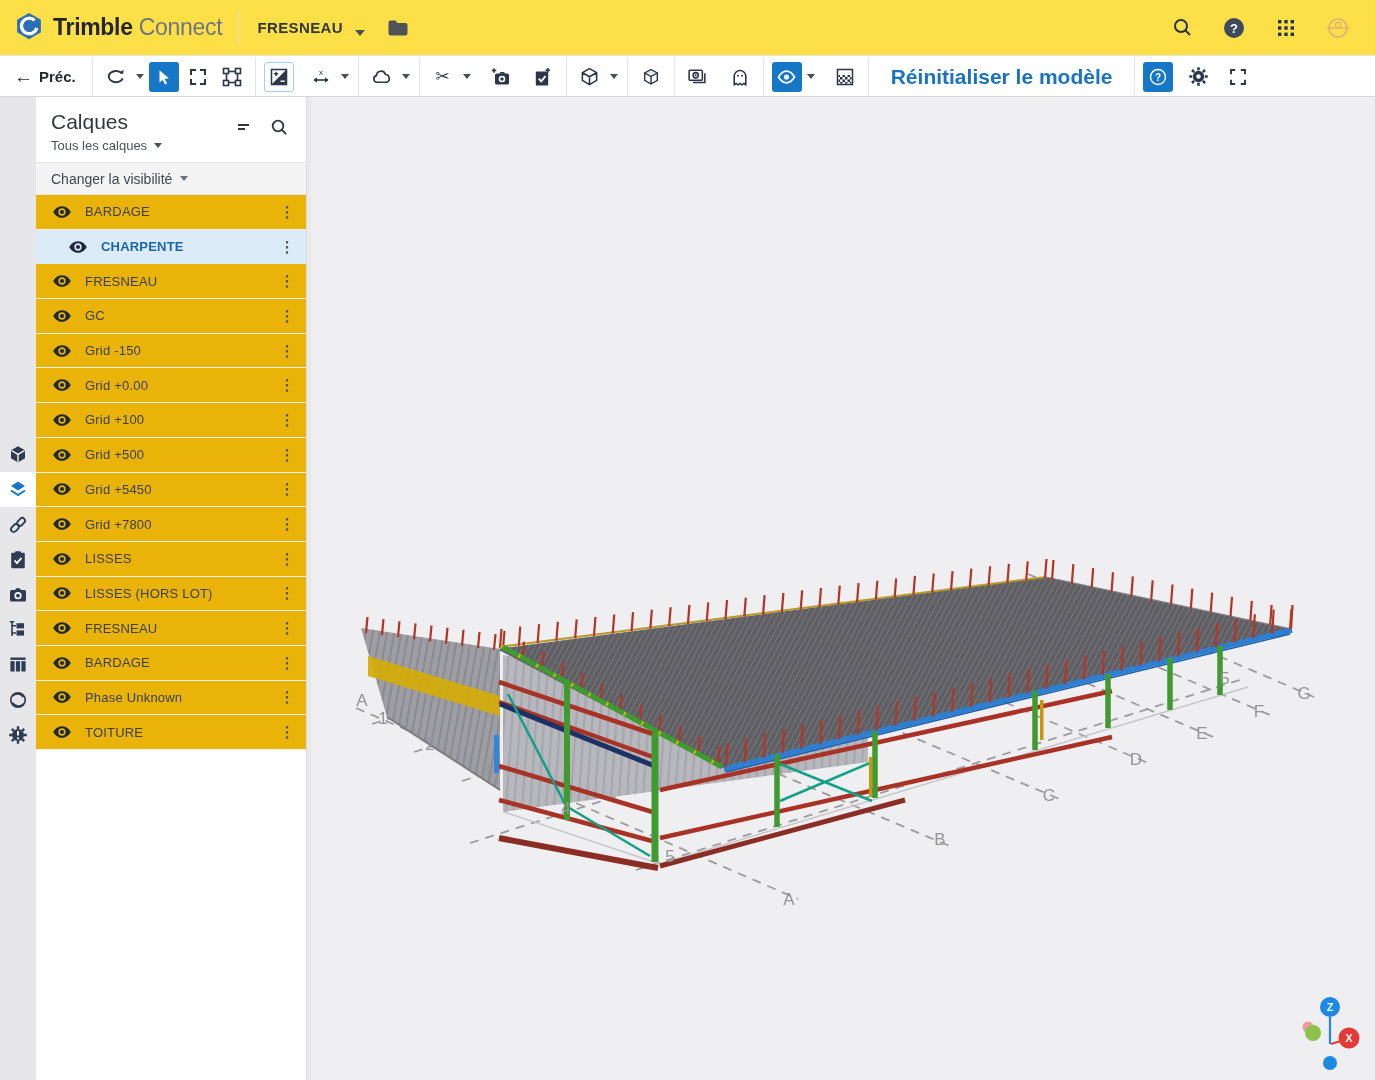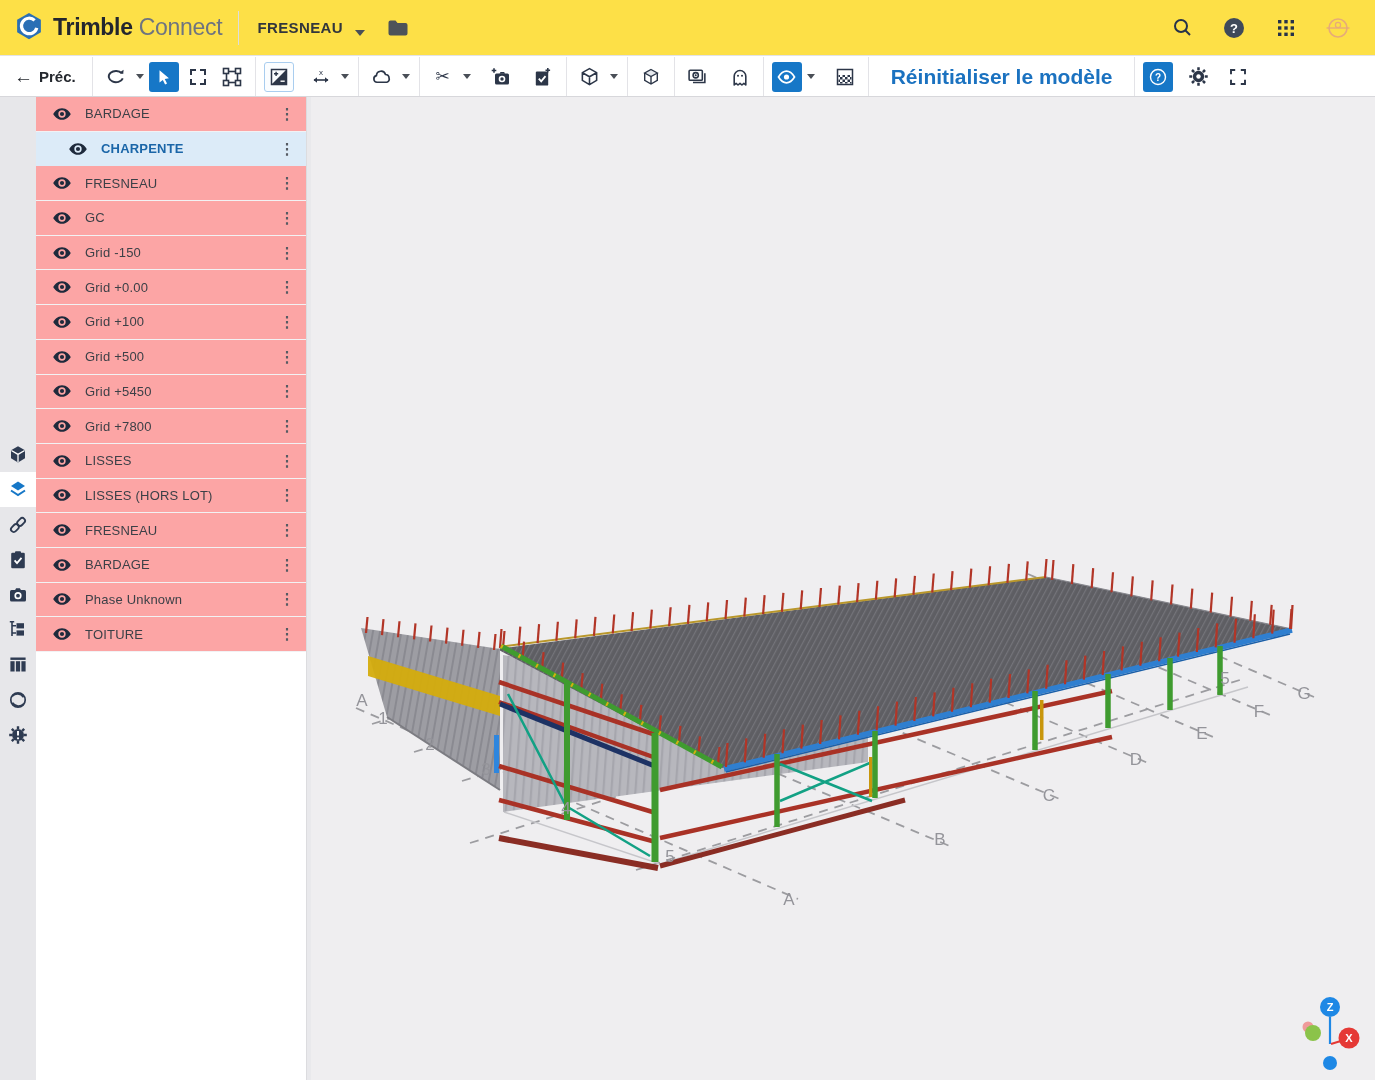--- a/index.html
+++ b/index.html
@@ -51,21 +51,21 @@
   .panel-head { padding:13px 16px 9px 15px; }
   .panel-title-row { display:flex; align-items:flex-start; }
   .panel-title { font-size:21px; color:#33363c; font-weight:400; }
   .panel-head-icons { margin-left:auto; display:flex; gap:13px; padding-top:6px; }
   .ph-icon { width:22px; height:22px; display:flex; align-items:center; justify-content:center; cursor:pointer; color:#33363c; }
   .panel-scope { margin-top:4px; display:flex; align-items:center; gap:7px; font-size:13px; color:#4b4f56; cursor:pointer; }
   .vis-bar { height:33px; background:#f4f4f5; border-top:1px solid #e7e7e9; border-bottom:1px solid #e7e7e9;
              display:flex; align-items:center; gap:8px; padding:0 15px; font-size:14px; color:#42464d; cursor:pointer; }
   .layers-list { }
   .lrow { height:34.7px; display:flex; align-items:center; padding:0 10px 0 15px; border-bottom:1px solid #f2f2f4;
-          cursor:pointer; background:#fca5a5; }
+          cursor:pointer; background:#eab308; }
   .lrow.selected { background:#dcebf8; border-bottom-color:#dcebf8;padding-left:31px; }
   .leye { width:22px; height:22px; color:#1e2a3c; display:flex; align-items:center; justify-content:center; }
   .llabel { margin-left:12px; font-size:13px; color:#3c4047; letter-spacing:.2px; }
   .lrow.selected .llabel { color:#1b66a8; font-weight:700; }
   .ldots { margin-left:auto; color:#565b63; font-size:15px; font-weight:700; width:18px; text-align:center; }
   .panel-divider { position:absolute; left:306px; top:97px; width:5px; height:983px; background:#e9e9ec;
                    border-left:1px solid #dcdcdf; z-index:19; }
 
   
   .viewport { position:absolute; left:311px; top:97px; width:1064px; height:983px; background:#efeef0; z-index:1; }
@@ -396,20 +396,48 @@
       <g stroke="currentColor" stroke-width="2.4">
         <path d="M10 1.2 V4 M10 16 V18.8 M1.2 10 H4 M16 10 H18.8 M3.8 3.8 L5.8 5.8 M14.2 14.2 L16.2 16.2 M16.2 3.8 L14.2 5.8 M5.8 14.2 L3.8 16.2"></path>
       </g>
       <path d="M10 6 v4.4" stroke="#fff" stroke-width="1.9"></path>
       <circle cx="10" cy="13.3" r="1.1" fill="#fff"></circle>
     </svg>
   </div>
 </div>
 
 <div class="panel">
+  <div class="panel-head">
+    <div class="panel-title-row">
+      <div>
+        <div class="panel-title">Calques</div>
+        <div class="panel-scope">
+          <span>Tous les calques</span>
+          <span class="caret sm"></span>
+        </div>
+      </div>
+      <div class="panel-head-icons">
+        <span class="ph-icon">
+          <svg width="18" height="18" viewBox="0 0 18 18">
+            <path d="M3 7 h11 M3 11 h7" stroke="#33363c" stroke-width="1.8" fill="none"></path>
+          </svg>
+        </span>
+        <span class="ph-icon">
+          <svg width="19" height="19" viewBox="0 0 19 19">
+            <circle cx="8" cy="8" r="5.3" fill="none" stroke="#33363c" stroke-width="1.8"></circle>
+            <path d="M12 12 L16.2 16.2" stroke="#33363c" stroke-width="1.8"></path>
+          </svg>
+        </span>
+      </div>
+    </div>
+  </div>
+  <div class="vis-bar">
+    <span>Changer la visibilité</span>
+    <span class="caret sm" style="border-top-color:#6b6f76"></span>
+  </div>
   <div class="layers-list">
       <div class="lrow">
     <span class="leye">
       <svg width="20" height="20" viewBox="0 0 24 24">
             <use href="#i-eye"></use>
           </svg>
     </span>
     <span class="llabel">BARDAGE</span>
     <span class="ldots">⋮</span>
   </div>

